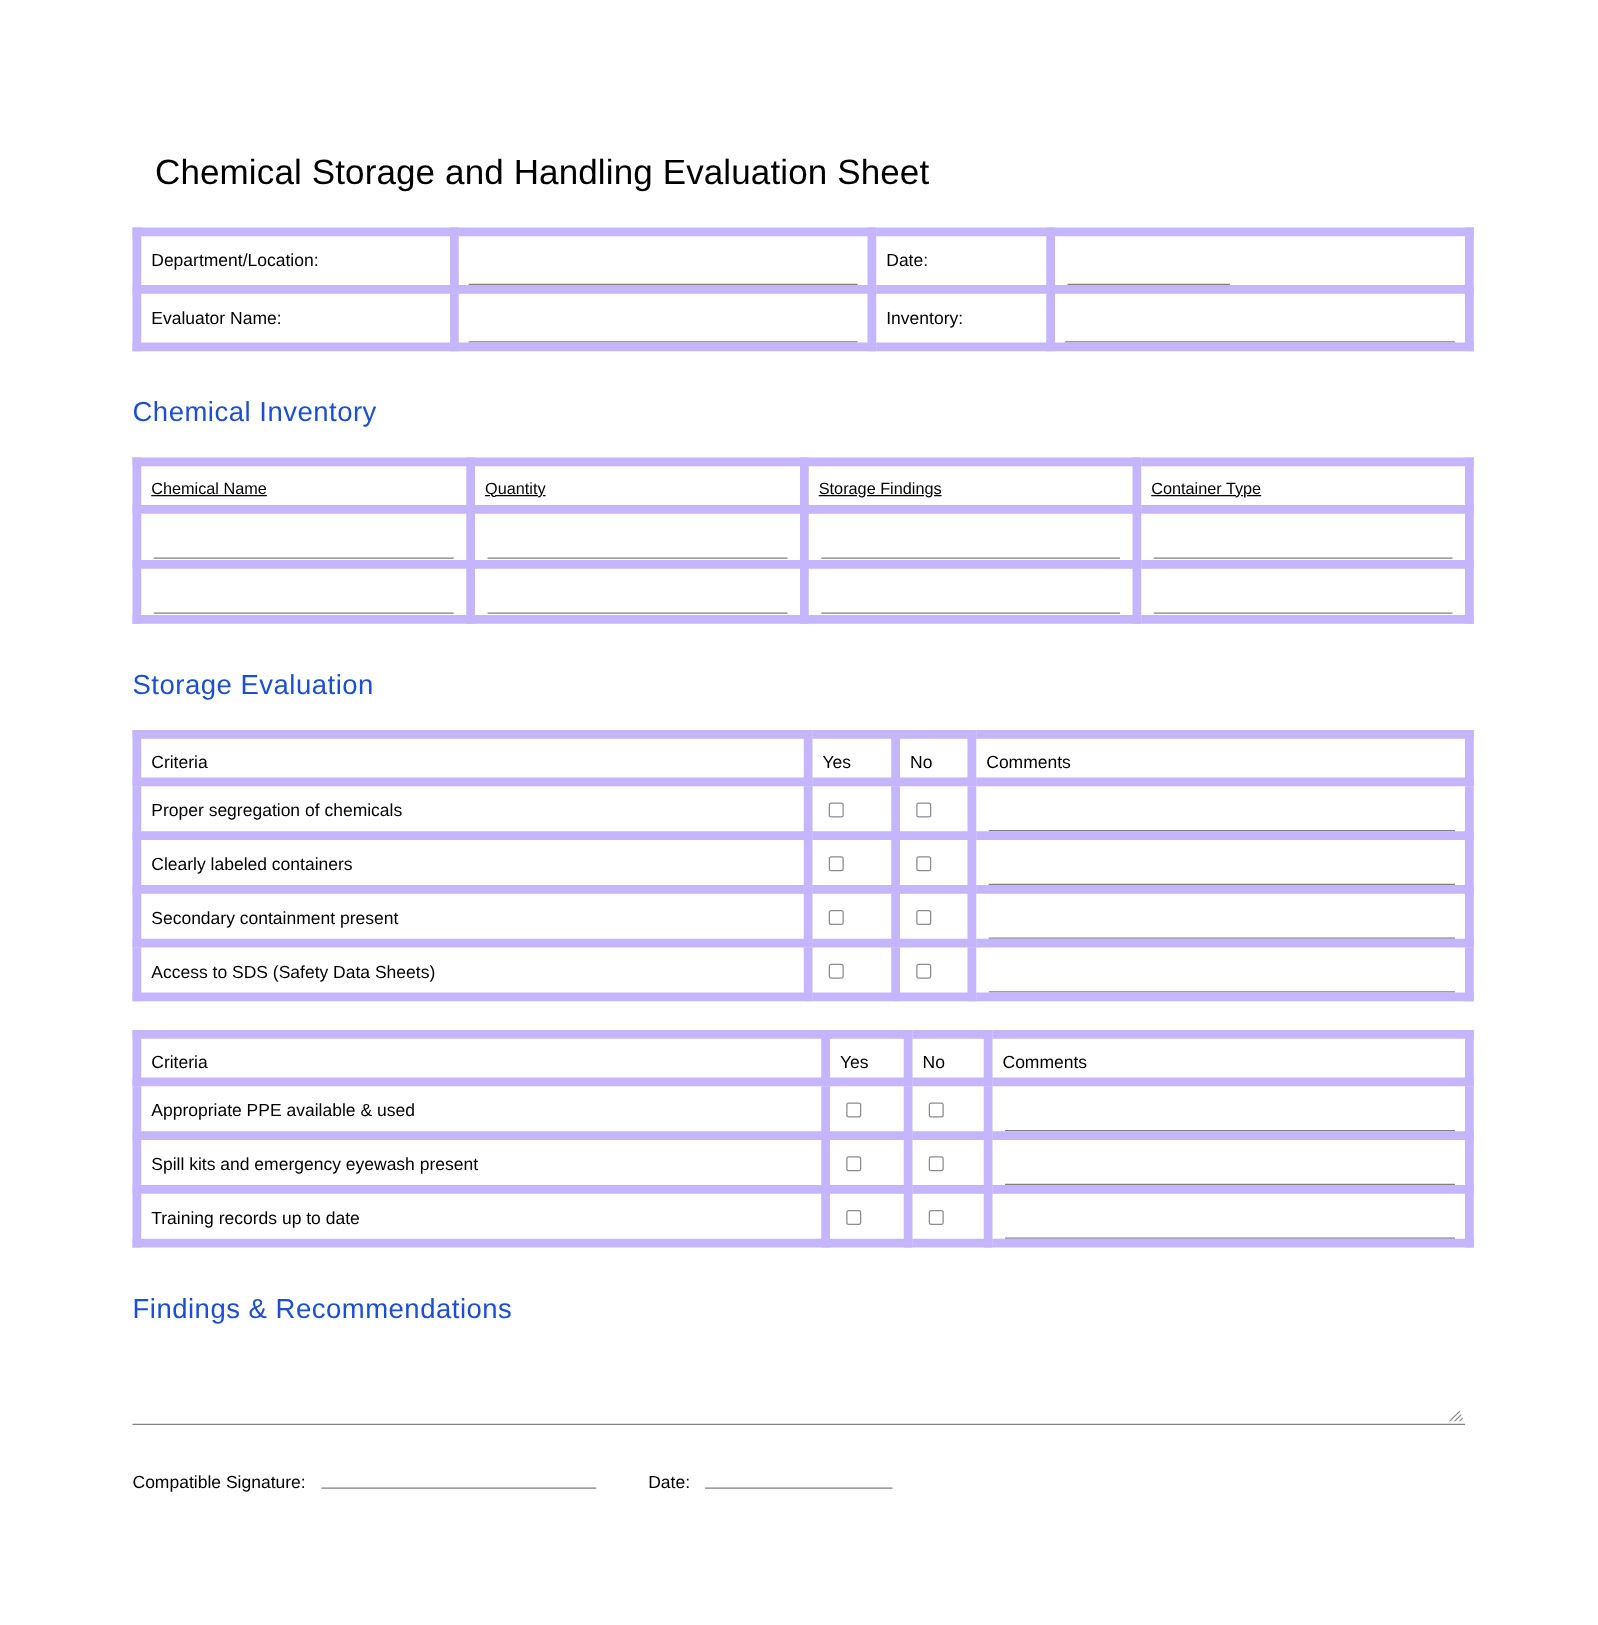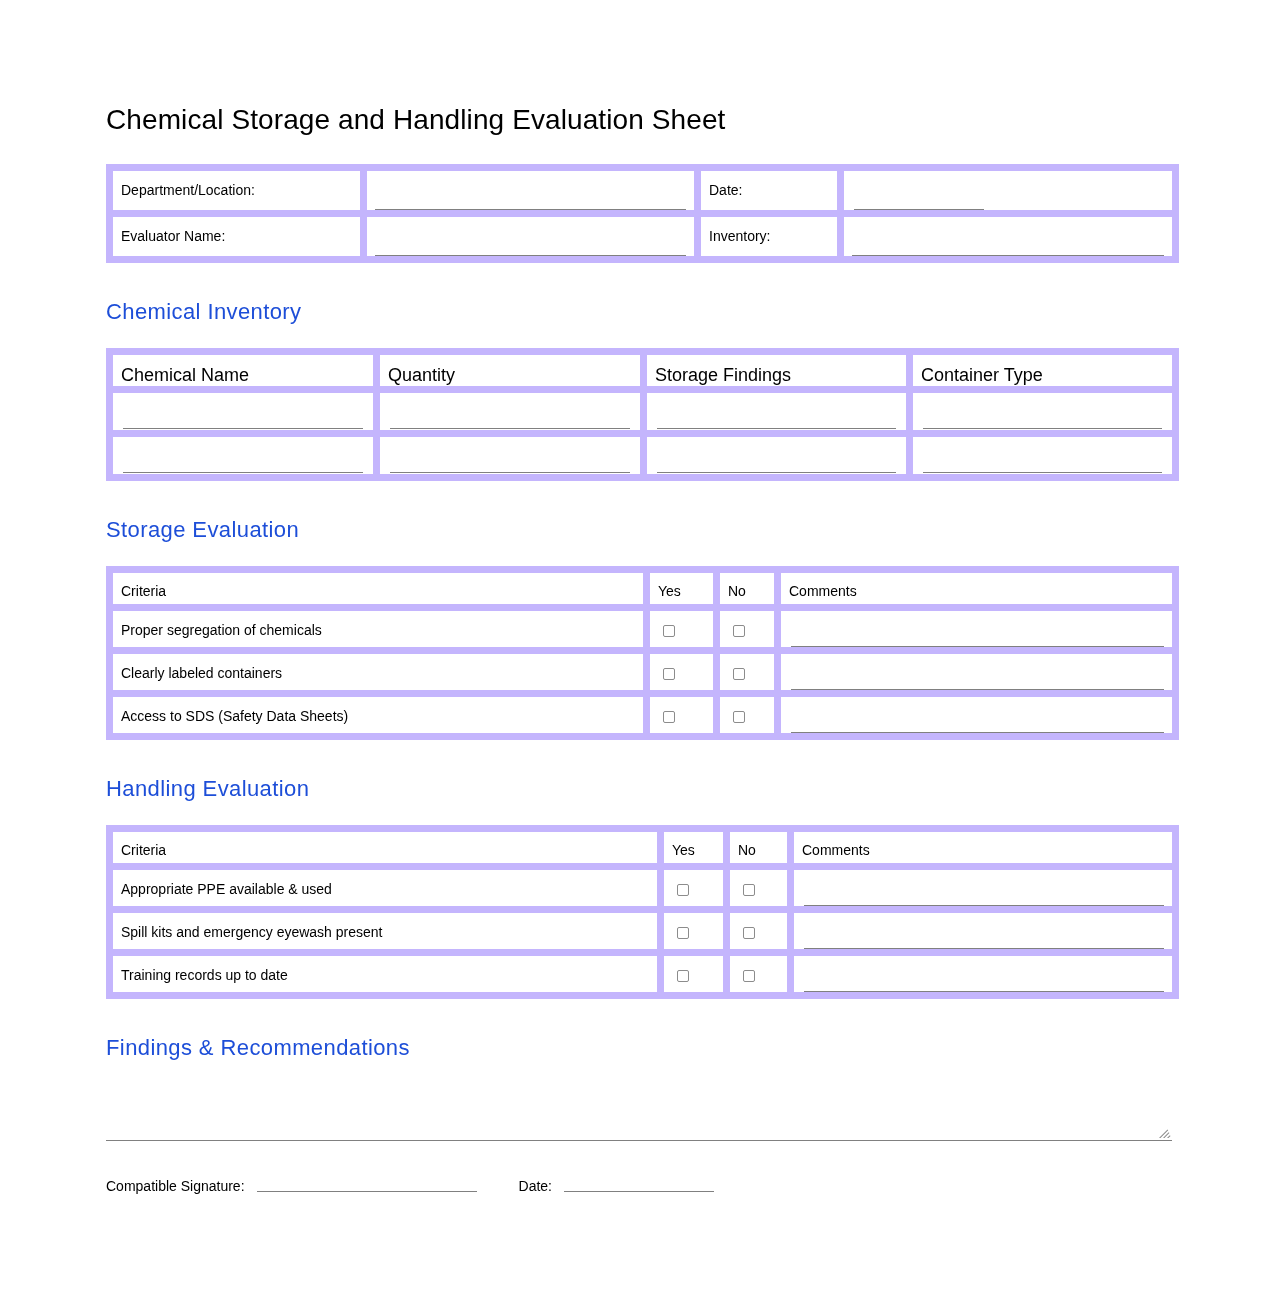--- a/index.html
+++ b/index.html
@@ -27,21 +27,21 @@
     left: 106px;
     top: 0;
     width: 1066px;
   }
 
   
   .doc-title {
     font-size: 28px;
     font-weight: normal;
     line-height: 1.2;
-    margin: 0;
+    margin: 18px;
     padding-top: 103px;
     letter-spacing: 0.1px;
     color: #000;
   }
 
   
   table {
     border-collapse: collapse;
     width: 1066px;
     table-layout: fixed;
@@ -97,22 +97,23 @@
 
   .table-gap { margin-top: 23px; }
 
   
   .inv-table th,
   .inv-table td {
     height: 38px;
     box-sizing: border-box;
   }
   .inv-table th {
-    font-size: 18px;
+    font-size: 13px;
     padding: 10px 0 0 8px;
+    text-decoration: underline;
   }
   .inv-table td { height: 44px; }
   .inv-line {
     display: block;
     height: 26px;
     border-bottom: 1px solid #808080;
     margin: 9px 10px 0 10px;
   }
 
   
@@ -324,35 +325,46 @@
             <span class="cb"></span>
           </td>
           <td class="eval-check">
             <span class="cb"></span>
           </td>
           <td class="eval-comment">
             <span class="comment-line"></span>
           </td>
         </tr>
         <tr>
+          <td class="eval-criteria">Secondary containment present</td>
+          <td class="eval-check">
+            <span class="cb"></span>
+          </td>
+          <td class="eval-check">
+            <span class="cb"></span>
+          </td>
+          <td class="eval-comment">
+            <span class="comment-line"></span>
+          </td>
+        </tr>
+        <tr>
           <td class="eval-criteria">Access to SDS (Safety Data Sheets)</td>
           <td class="eval-check">
             <span class="cb"></span>
           </td>
           <td class="eval-check">
             <span class="cb"></span>
           </td>
           <td class="eval-comment">
             <span class="comment-line"></span>
           </td>
         </tr>
       </tbody>
     </table>
 
-    <h2 class="section-heading sh-handling">Handling Evaluation</h2>
 
     <table class="eval-table table-gap">
       <colgroup>
         <col style="width:551px">
         <col style="width:66px">
         <col style="width:64px">
         <col style="width:385px">
       </colgroup>
       <thead>
         <tr>

